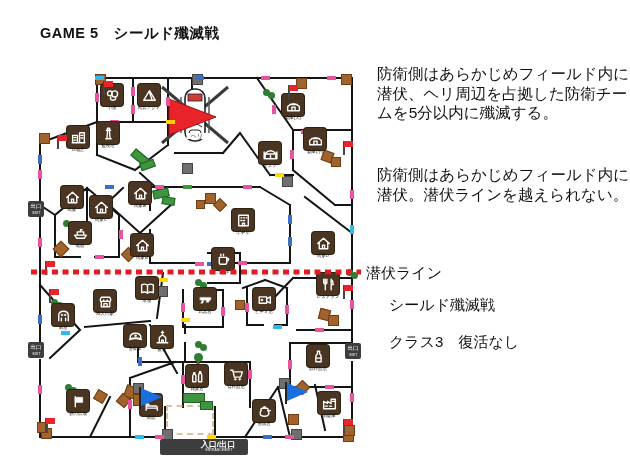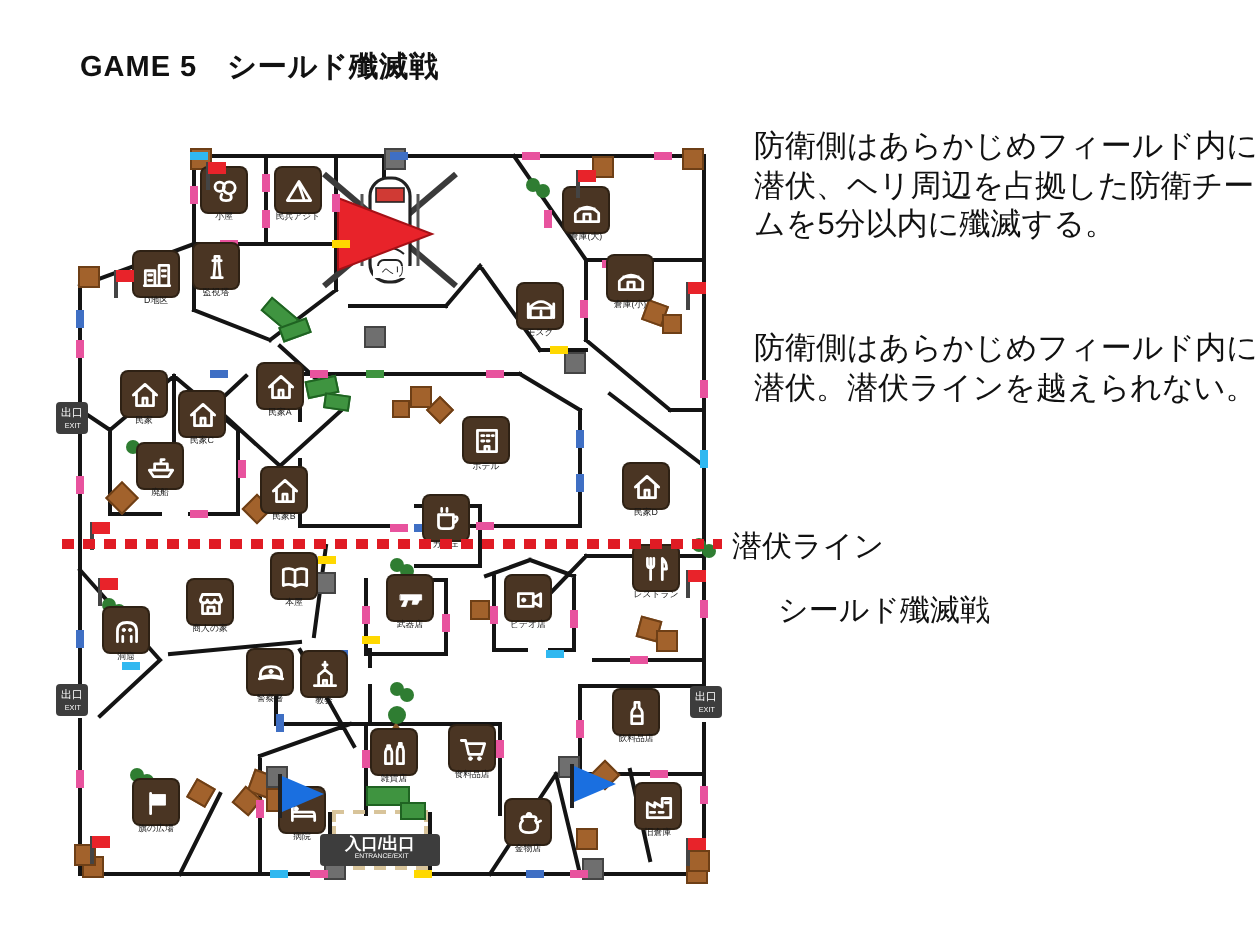--- a/index.html
+++ b/index.html
@@ -619,31 +619,32 @@
         <div class="en">EXIT</div>
       </div>
       <div class="exitsign" style="left: -7px; top: 267px;">
         <div class="jp">出口</div>
         <div class="en">EXIT</div>
       </div>
       <div class="exitsign" style="left: 310px; top: 268px;">
         <div class="jp">出口</div>
         <div class="en">EXIT</div>
       </div>
-      <div class="entrsign" style="left: 125px; top: 342px;">
+      <div class="entrsign" style="left: 125px; top: 364px; padding-left: 28px;">
         <div class="jp">入口/出口</div>
         <div class="en">ENTRANCE/EXIT</div>
       </div>
     </div>
   <div id="heli-label" class="abs">ヘリ</div>
   <div class="abs tanbox" style="left:131px;top:330px;width:44px;height:26px"></div>
 
   <svg id="overline" viewBox="-4 0 332 366">
     <line x1="-4" y1="197" x2="326" y2="197" stroke="#e01b24" stroke-width="5" stroke-dasharray="6 4.5"></line>
   </svg>
 </div>
 
 <div class="abs para" id="p1" style="top:64px">防衛側はあらかじめフィールド内に潜伏、ヘリ周辺を占拠した防衛チームを5分以内に殲滅する。</div>
 <div class="abs para" id="p2" style="top:165px">防衛側はあらかじめフィールド内に潜伏。潜伏ラインを越えられない。</div>
 <div class="abs" id="rule-line-label">潜伏ライン</div>
 <div class="abs" id="rule-def">シールド殲滅戦</div>
 <div class="abs" id="rule-atk">
+  <div>クラス3　復活なし</div>
 </div>
 
 </body></html>

